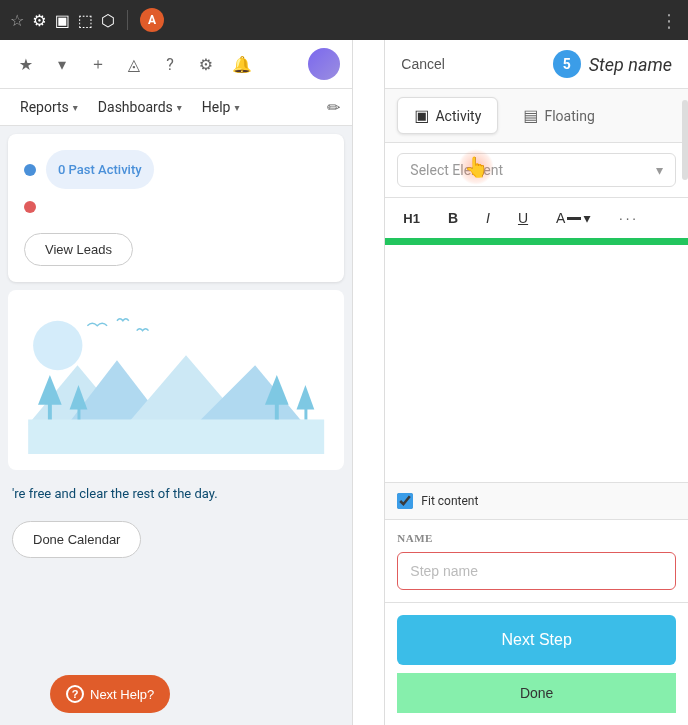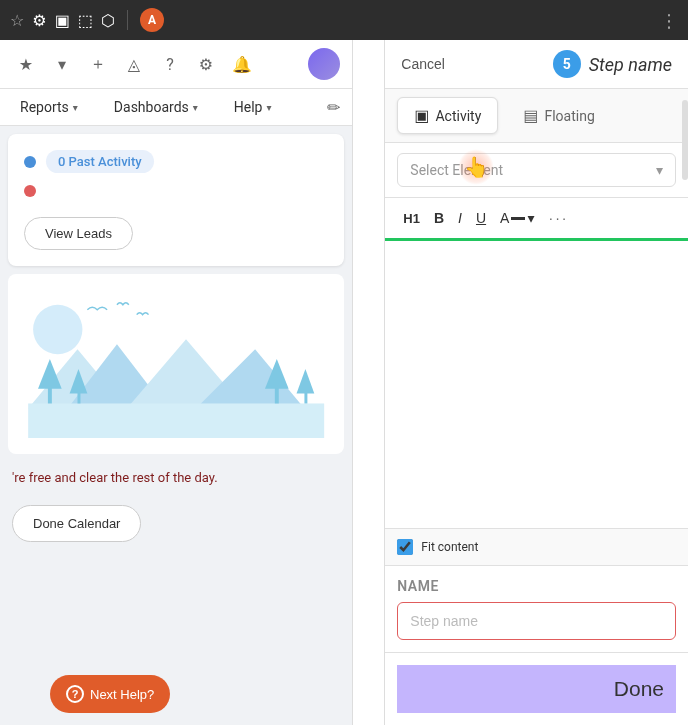--- a/index.html
+++ b/index.html
@@ -98,21 +98,21 @@
       margin-left: auto;
     }
 
     
     .nav-bar {
       background: #fff;
       border-bottom: 1px solid #e0e0e0;
       padding: 6px 12px;
       display: flex;
       align-items: center;
-      gap: 20px;
+      gap: 4px;
     }
     .nav-item {
       padding: 4px 8px;
       font-size: 14px;
       color: #333;
       cursor: pointer;
       display: flex;
       align-items: center;
       gap: 4px;
       border-radius: 4px;
@@ -148,21 +148,21 @@
     }
     .stat-dot {
       width: 12px;
       height: 12px;
       border-radius: 50%;
       flex-shrink: 0;
     }
     .stat-dot.blue { background: #4a90d9; }
     .stat-dot.red { background: #e05c5c; }
     .stat-badge {
-      padding: 4px 12px;
+      padding: 12px 12px;
       border-radius: 20px;
       font-size: 13px;
       font-weight: 500;
     }
     .stat-badge.blue-badge {
       background: #e8f0fb;
       color: #4a90d9;
     }
     .stat-badge.red-badge {
       background: #fde8e8;
@@ -191,21 +191,21 @@
       align-items: center;
       justify-content: center;
       overflow: hidden;
       position: relative;
     }
 
     
     .bottom-text {
       padding: 8px 12px 12px;
       font-size: 13px;
-      color: #7f1d1d;
+      color: #0c4a6e;
       background: #f0f2f5;
     }
 
     
     .bottom-buttons {
       padding: 8px 12px;
       background: #f0f2f5;
       display: flex;
       gap: 8px;
     }
@@ -356,24 +356,24 @@
       justify-content: center;
       pointer-events: none;
     }
     .cursor-icon {
       font-size: 20px;
     }
 
     
     .text-toolbar {
       padding: 8px 12px;
-      border-bottom: 3px solid #22c55e;
-      display: flex;
-      align-items: center;
-      gap: 2px;
+      border-bottom: 7px solid #22c55e;
+      display: flex;
+      align-items: center;
+      gap: 16px;
     }
     .text-tool-btn {
       padding: 4px 6px;
       border: none;
       background: none;
       font-size: 14px;
       cursor: pointer;
       color: #333;
       border-radius: 3px;
     }
@@ -420,26 +420,27 @@
       font-size: 12px;
       color: #333;
     }
 
     
     .name-section {
       padding: 12px;
       border-bottom: 1px solid #e0e0e0;
     }
     .section-label {
-      font-size: 14px;
+      font-size: 11px;
       font-weight: 600;
       color: #888;
       letter-spacing: 0.5px;
       margin-bottom: 8px;
       text-transform: uppercase;
+      font-family: Liberation Serif, serif;
     }
     .name-input {
       width: 100%;
       padding: 10px 12px;
       border: 1px solid #e05c5c;
       border-radius: 6px;
       font-size: 14px;
       color: #999;
       outline: none;
     }
@@ -468,28 +469,27 @@
       color: white;
       border: none;
       border-radius: 6px;
       padding: 16px;
       font-size: 16px;
       font-weight: 500;
       cursor: pointer;
       width: 100%;
     }
     .done-btn {
-      background: #c4b5fd;
+      background: #86efac;
       color: #333;
       border: none;
       padding: 12px;
-      font-size: 21px;
+      font-size: 14px;
       cursor: pointer;
       width: 100%;
-      text-align: right;
     }
 
     
     .panel-scroll {
       position: absolute;
       right: 0;
       top: 40px;
       bottom: 0;
       width: 6px;
     }
@@ -655,20 +655,21 @@
       <span class="fit-label">Fit content</span>
     </div>
 
     <div class="name-section">
       <div class="section-label">NAME</div>
       <input type="text" class="name-input" placeholder="Step name" style="">
     </div>
 
 
     <div class="action-buttons">
+      <button class="next-step-btn">Next Step</button>
       <button class="done-btn">Done</button>
     </div>
 
     <div class="panel-scroll">
       <div class="panel-scroll-thumb"></div>
     </div>
   </div>
 </div>
 
 </body></html>

